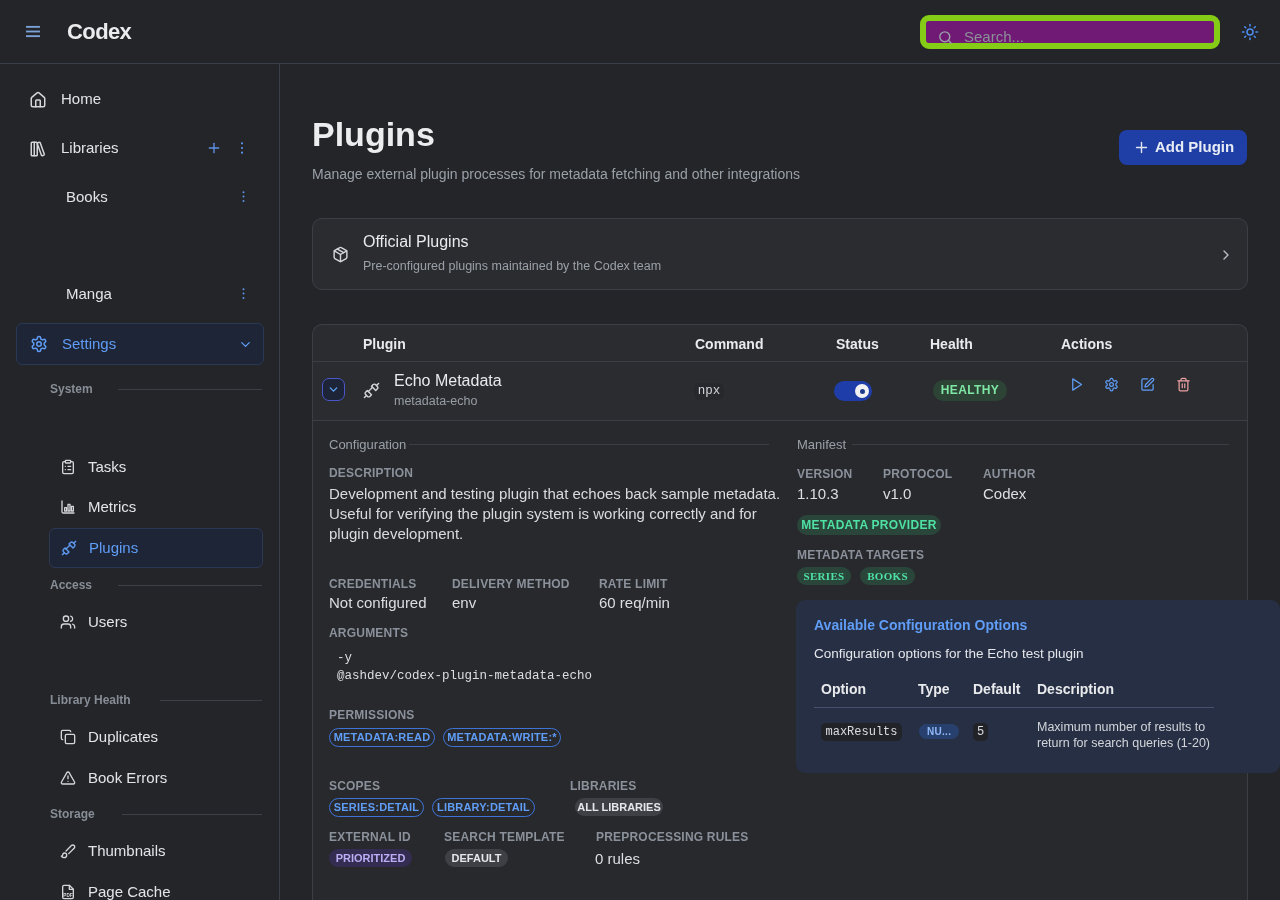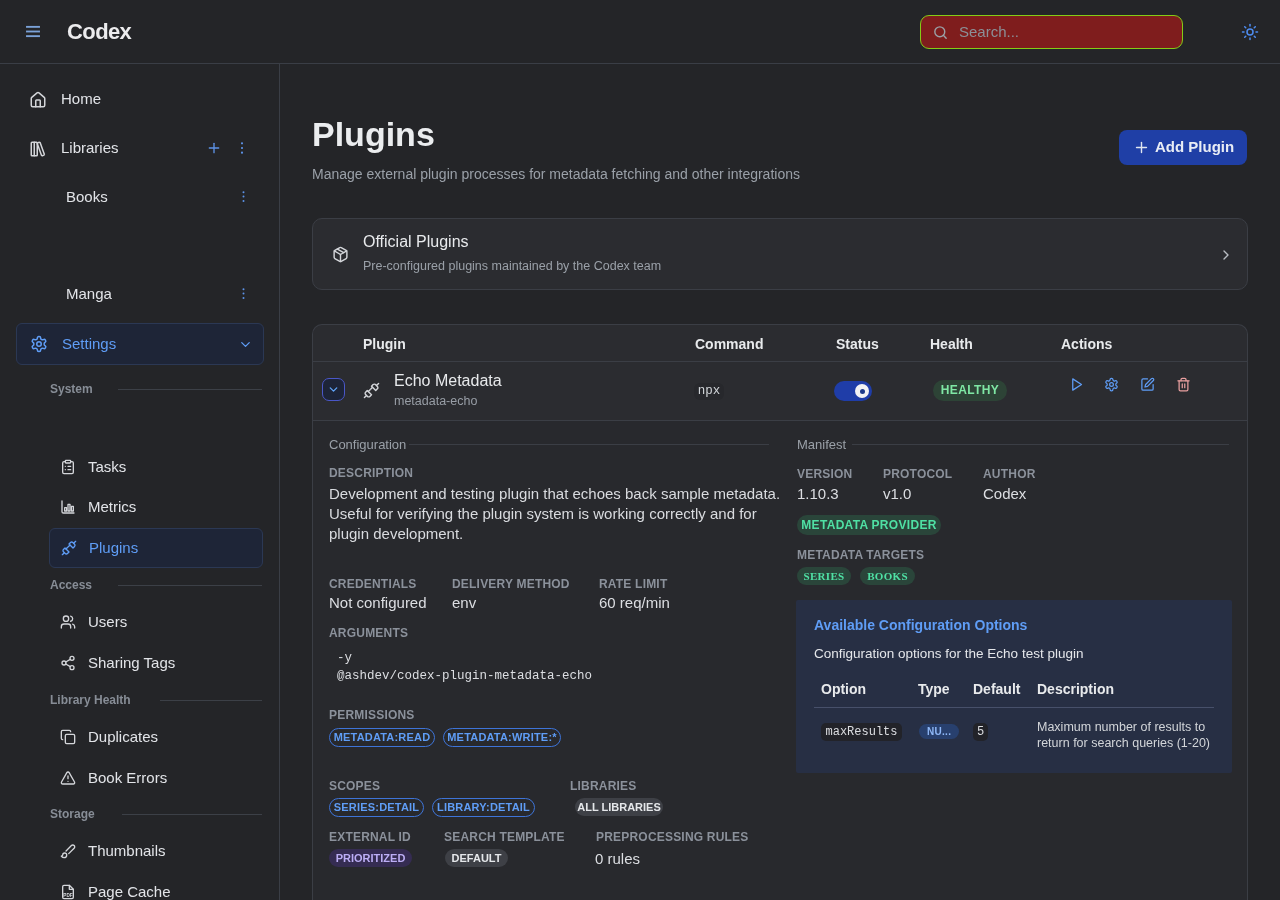--- a/index.html
+++ b/index.html
@@ -2,21 +2,21 @@
 <html><head>
 <meta charset="utf-8">
 <style>
 * { margin:0; padding:0; box-sizing:border-box; }
 html,body { width:1280px; height:900px; overflow:hidden; background:#242528; font-family:"Liberation Sans", sans-serif; }
 svg { display:block; }
 
 .topbar { position:absolute; left:0; top:0; width:1280px; height:64px; background:#242528; border-bottom:1px solid #3a3e46; z-index:5; }
 .brand { position:absolute; left:67px; top:19px; font-size:22px; font-weight:bold; color:#ececee; letter-spacing:-0.6px; }
 .burger { position:absolute; left:25px; top:25px; width:16px; height:13px; color:#7ba2d9; }
-.search { position:absolute; left:920px; top:15px; width:263px; height:34px; background:#7f1d1d; border:1px solid #84cc16; border-radius:9px; }
+.search { position:absolute; left:920px; top:15px; width:300px; height:34px; background:#701a75; border:6px solid #84cc16; border-radius:9px; }
 .search .mag { position:absolute; left:11px; top:8px; color:#9aa0a6; }
 .search .ph { position:absolute; left:38px; top:7px; font-size:15px; color:#8b9097; }
 .sun { position:absolute; left:1241px; top:23px; color:#4e8df2; }
 
 .sidebar { position:absolute; left:0; top:64px; width:280px; height:836px; background:#242528; border-right:1px solid #3a3e46; z-index:4; }
 .nav-item { position:absolute; left:0; width:280px; height:40px; color:#e2e4e8; font-size:15px; }
 .nav-item .ic { position:absolute; left:29px; top:11px; color:#d4d6da; }
 .nav-item .txt { position:absolute; left:61px; top:11px; }
 .nav-sub .txt2 { position:absolute; left:66px; top:11px; }
 .nav-dots { position:absolute; left:234px; top:11px; color:#5d93e8; }
@@ -61,21 +61,21 @@
 .dline { position:absolute; height:1px; background:#3b3e45; }
 .ulbl { position:absolute; font-size:12px; font-weight:bold; color:#8b919b; letter-spacing:0.2px; }
 .dval { position:absolute; font-size:15px; color:#dcdee2; }
 .dpara { position:absolute; font-size:15px; color:#d9dbdf; line-height:20px; }
 .mono { font-family:"Liberation Mono", monospace; }
 .pillrow { position:absolute; display:flex; gap:8px; }
 .bluepill { display:inline-block; border:1px solid #3e74d8; border-radius:10px; color:#5f9df6; font-size:11px; font-weight:bold; height:19px; line-height:17px; text-align:center; letter-spacing:0.2px; }
 .greenpill { display:inline-block; background:#2a453a; border-radius:10px; color:#4fe0a4; font-size:11px; font-weight:bold; height:18px; line-height:18px; text-align:center; letter-spacing:0.3px; }
 .graypill { display:inline-block; background:#3e4046; border-radius:10px; color:#e5e7ea; font-size:11px; font-weight:bold; height:18px; line-height:18px; text-align:center; }
 .purplepill { display:inline-block; background:#352c52; border-radius:10px; color:#bcaef5; font-size:11px; font-weight:bold; height:18px; line-height:18px; text-align:center; }
-.cfgcard { position:absolute; left:796px; top:600px; width:436px; height:173px; background:#272f44; border-radius:2px; }
+.cfgcard { position:absolute; left:796px; top:600px; width:484px; height:173px; background:#272f44; border-radius:9px; }
 .cfgcard .ct { position:absolute; left:18px; top:17px; font-size:14px; font-weight:bold; color:#5f9df6; }
 .cfgcard .cs { position:absolute; left:18px; top:46px; font-size:13.5px; color:#e4e6ea; }
 .cfgcard .h { position:absolute; top:81px; font-size:14px; font-weight:bold; color:#e8eaec; }
 .cfgcard .hl { position:absolute; left:18px; top:107px; width:400px; height:1px; background:#47506a; }
 .mrchip { position:absolute; left:25px; top:123px; width:81px; background:#222329; border-radius:5px; font-family:"Liberation Mono", monospace; font-size:12px; color:#dcdee2; text-align:center; padding:2px 0; }
 .nupill { position:absolute; left:123px; top:124px; background:#28406e; border-radius:9px; color:#8fb8f8; font-size:10px; font-weight:bold; padding:2px 8px; letter-spacing:0.3px; }
 .fivechip { position:absolute; left:177px; top:123px; width:15px; background:#222329; border-radius:5px; font-family:"Liberation Mono", monospace; font-size:12px; color:#dcdee2; text-align:center; padding:2px 0; }
 .cfgdesc { position:absolute; left:241px; top:119px; font-size:12.5px; color:#d2d5d9; line-height:16px; }
 </style>
 </head>
@@ -222,32 +222,20 @@
       <span class="ic">
         <svg width="16" height="16" viewBox="0 0 24 24" fill="none" stroke="currentColor" stroke-width="2" stroke-linecap="round" stroke-linejoin="round">
           <path d="M16 21v-2a4 4 0 0 0-4-4H6a4 4 0 0 0-4 4v2"></path>
           <circle cx="9" cy="7" r="4"></circle>
           <path d="M22 21v-2a4 4 0 0 0-3-3.87"></path>
           <path d="M16 3.13a4 4 0 0 1 0 7.75"></path>
         </svg>
       </span>
       <span class="txt">Users</span>
     </div>
-    <div class="sys-item" style="top:579px">
-      <span class="ic">
-        <svg width="16" height="16" viewBox="0 0 24 24" fill="none" stroke="currentColor" stroke-width="2" stroke-linecap="round" stroke-linejoin="round">
-          <circle cx="18" cy="5" r="3"></circle>
-          <circle cx="6" cy="12" r="3"></circle>
-          <circle cx="18" cy="19" r="3"></circle>
-          <line x1="8.59" y1="13.51" x2="15.42" y2="17.49"></line>
-          <line x1="15.41" y1="6.51" x2="8.59" y2="10.49"></line>
-        </svg>
-      </span>
-      <span class="txt">Sharing Tags</span>
-    </div>
     <div class="sec-label" style="top:629px">Library Health</div>
     <div class="sec-line" style="left:160px; top:636px; width:102px;"></div>
     <div class="sys-item" style="top:653px">
       <span class="ic">
         <svg width="16" height="16" viewBox="0 0 24 24" fill="none" stroke="currentColor" stroke-width="2" stroke-linecap="round" stroke-linejoin="round">
           <rect x="8" y="8" width="14" height="14" rx="2"></rect>
           <path d="M4 16c-1.1 0-2-.9-2-2V4c0-1.1.9-2 2-2h10c1.1 0 2 .9 2 2"></path>
         </svg>
       </span>
       <span class="txt">Duplicates</span>

